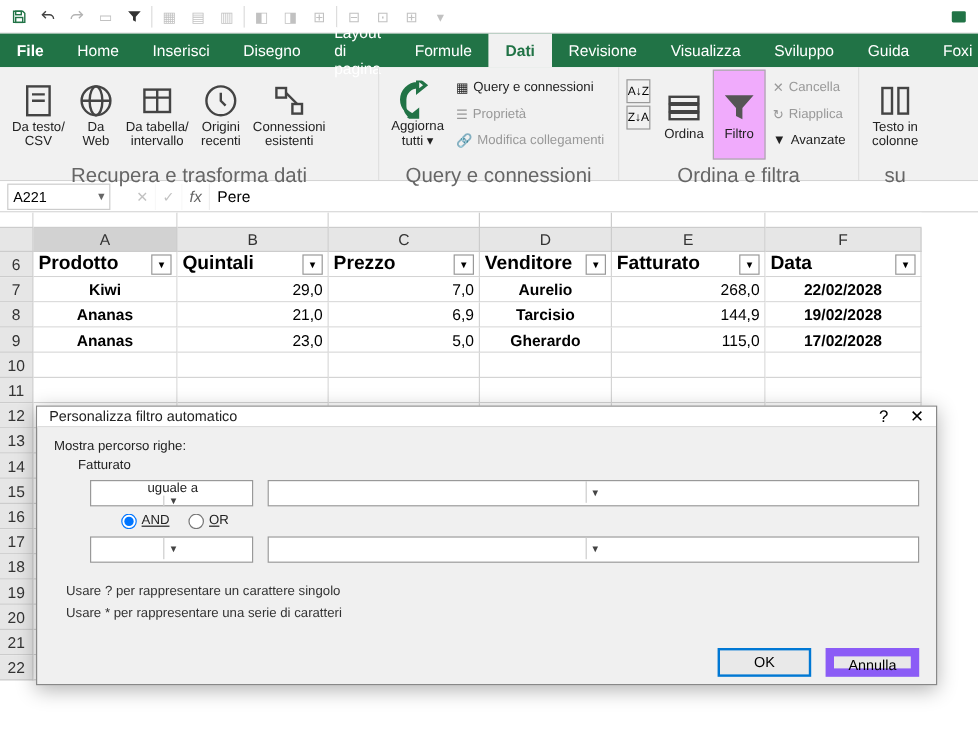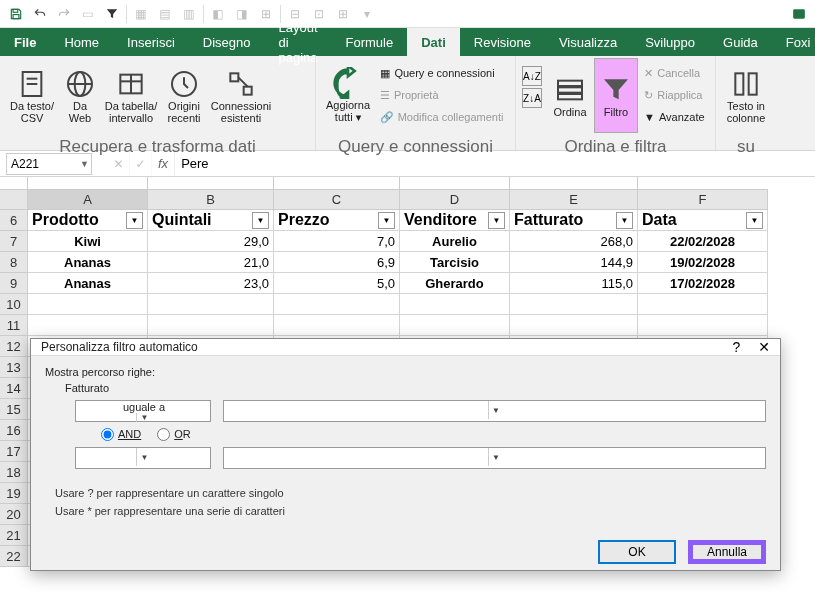--- a/index.html
+++ b/index.html
@@ -60,21 +60,21 @@
   .dialog-body { padding: 10px 14px; font-size: 11px; color: #222; flex: 1; }
   .dialog-body .lbl { margin-bottom: 4px; }
   .dialog-body .sub { margin-left: 20px; margin-bottom: 6px; }
   .filter-row { display: flex; gap: 12px; margin: 4px 0 4px 30px; align-items: center; }
   .combo { height: 22px; border: 1px solid #999; background: #fff; display: flex; align-items: center; padding: 0 4px 0 6px; font-size: 11px; flex-direction: column; }
   .combo .arw { width: 16px; height: 18px; border-left: 1px solid #ccc; display: flex; align-items: center; justify-content: center; font-size: 8px; color: #444; }
   .radio-row { margin: 6px 0 6px 56px; display: flex; gap: 16px; align-items: center; font-size: 11px; }
   .radio-row label { display: flex; align-items: flex-start; gap: 4px; }
   .hints { margin: 16px 0 0 10px; font-size: 11px; color: #333; line-height: 1.6; }
   .dialog-buttons { display: flex; justify-content: flex-end; gap: 12px; padding: 10px 14px; }
-  .dialog-buttons button { width: 78px; height: 24px; font-size: 12px; border: 5px solid #8b5cf6; background: #e9e9e9; cursor: pointer; }
+  .dialog-buttons button { width: 78px; height: 24px; font-size: 12px; border: 7px solid #8b5cf6; background: #e9e9e9; cursor: pointer; }
   .dialog-buttons button.primary { border: 2px solid #0078d4; }
 </style>
 </head>
 <body>
 
 <div class="titlebar">
   <div class="qat-btn">
       <svg viewBox="0 0 24 24" fill="none" stroke="#217346" stroke-width="2">
         <path d="M4 4h13l3 3v13H4z"></path>
         <rect x="7" y="4" width="8" height="5"></rect>

